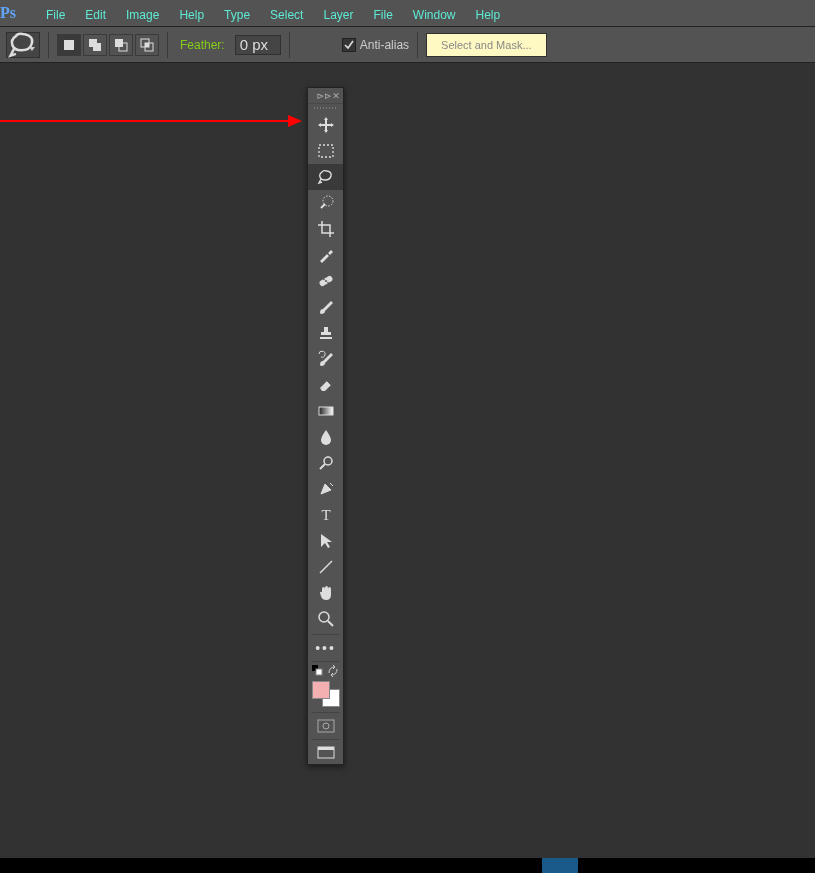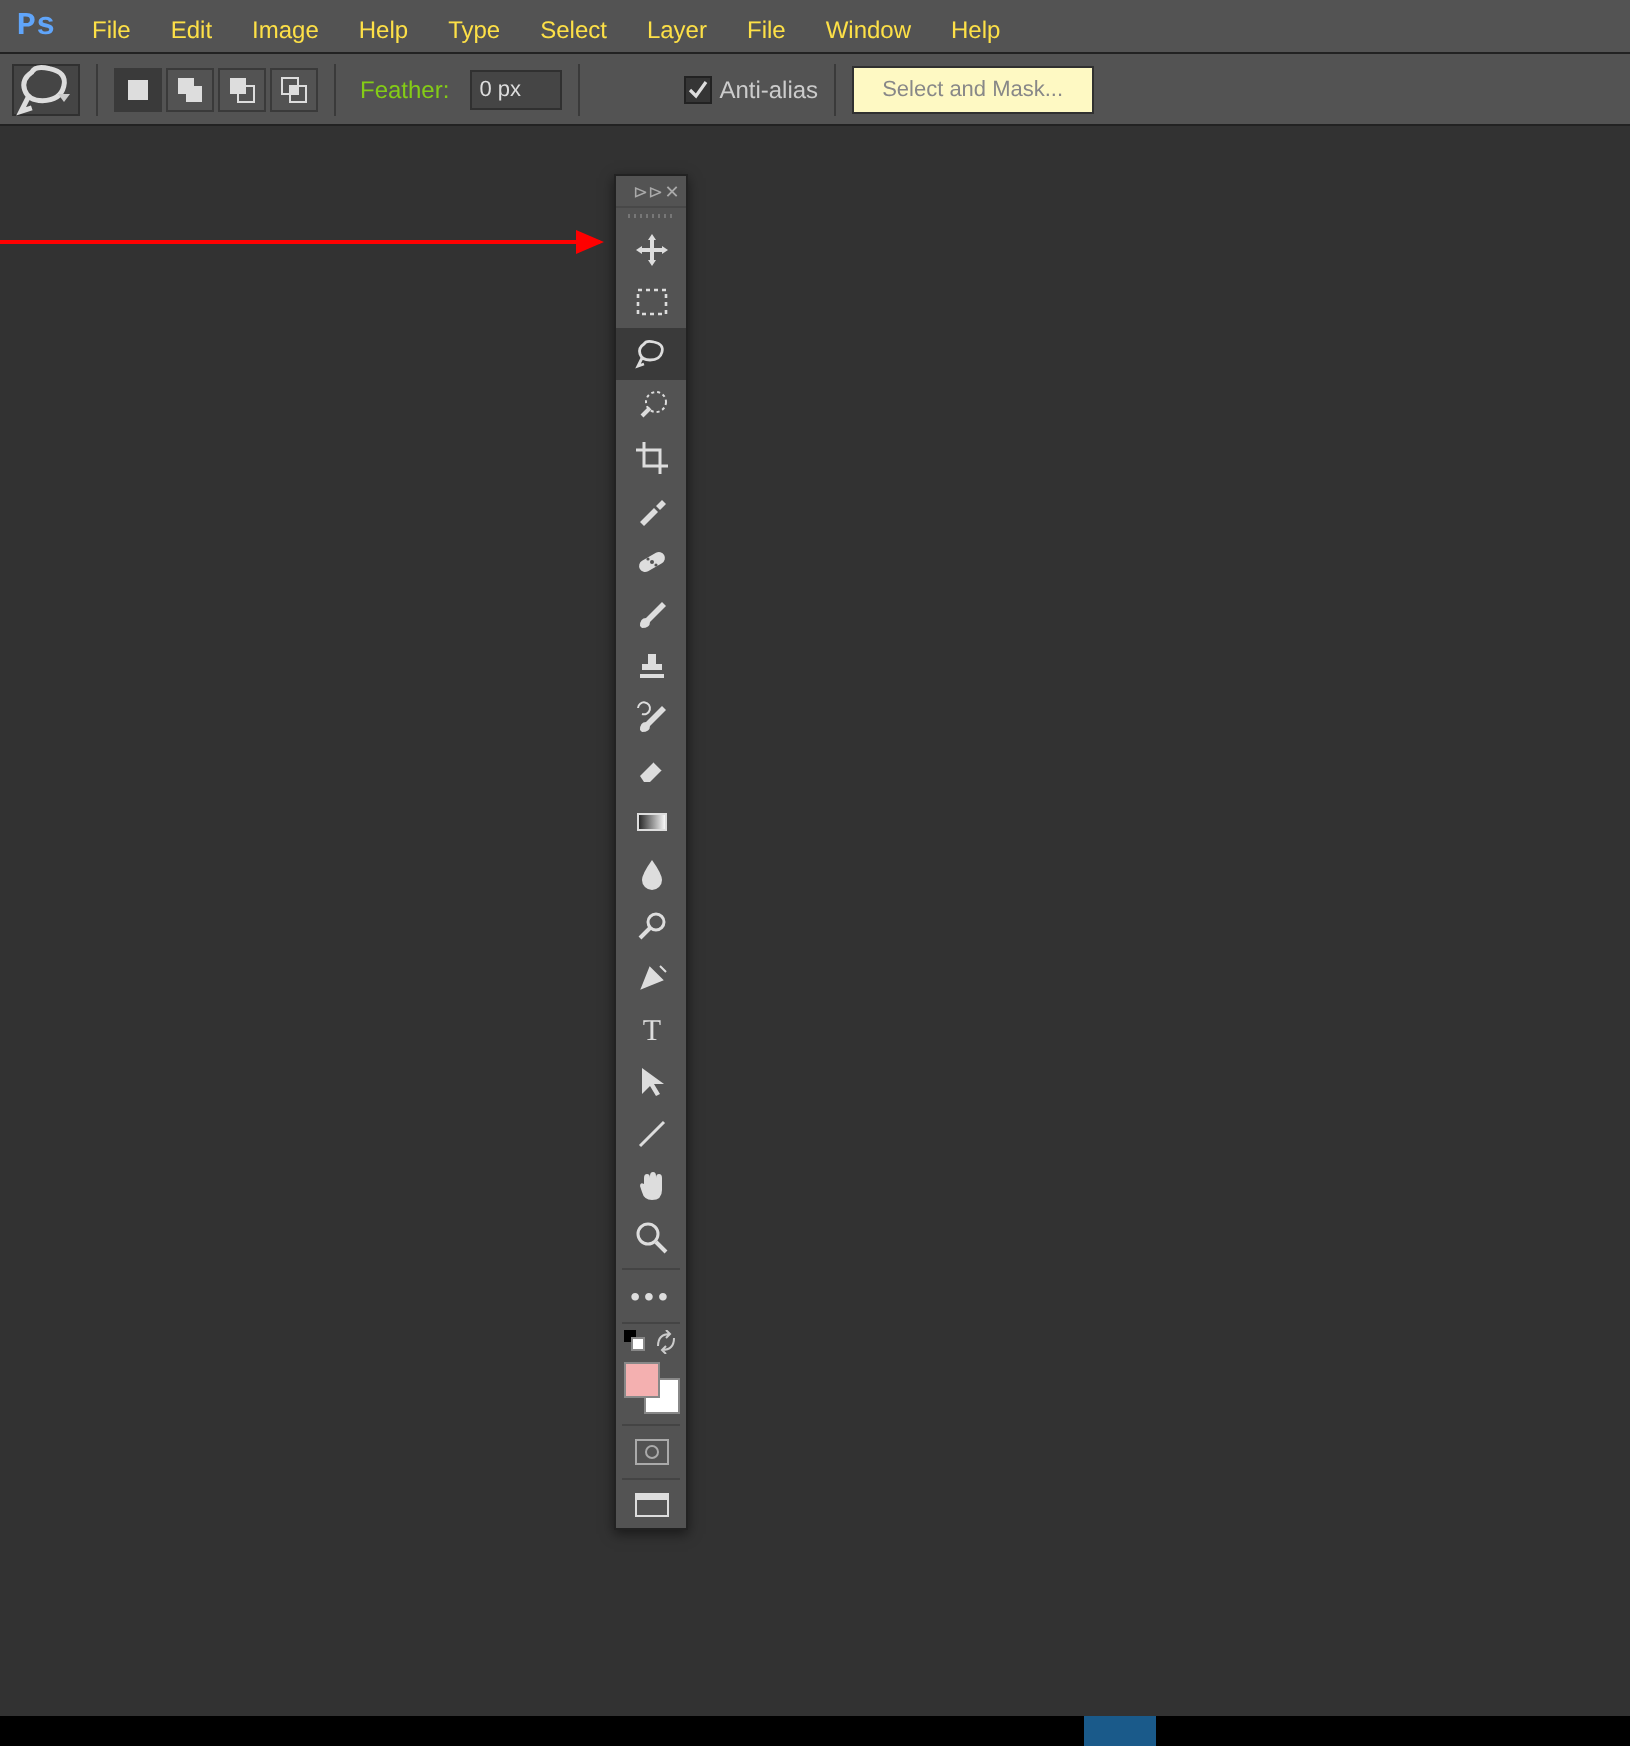--- a/index.html
+++ b/index.html
@@ -19,28 +19,27 @@
     background: #535353;
     display: flex;
     align-items: center;
     border-bottom: 1px solid #222;
   }
   .ps-logo {
     width: 36px;
     font-size: 16px;
     font-weight: bold;
     color: #60a5fa;
-    text-align: center;
-    font-family: Liberation Mono, monospace;
+    font-family: Liberation Serif, serif;
   }
   .menu-item {
     padding: 2px 10px;
     height: 27px;
     line-height: 27px;
-    color: #fde047;
+    color: #5eead4;
     cursor: default;
   }
 
   
   .options-bar {
     height: 36px;
     background: #535353;
     border-bottom: 1px solid #222;
     display: flex;
     align-items: center;
@@ -76,21 +75,21 @@
   }
   .sel-mode-btn.active { background: #3a3a3a; }
 
   .label { color: #84cc16; padding: 0 4px; }
   .feather-input {
     width: 46px; height: 20px;
     background: #454545;
     border: 1px solid #303030;
     color: #ddd;
     padding: 0 4px;
-    font-size: 11px;
+    font-size: 15px;
   }
   .checkbox {
     width: 14px; height: 14px;
     background: #353535;
     border: 1px solid #222;
     display: inline-flex;
     align-items: center; justify-content: center;
     margin-right: 4px;
   }
   .check-row { display: flex; align-items: center; padding-left: 44px; }

